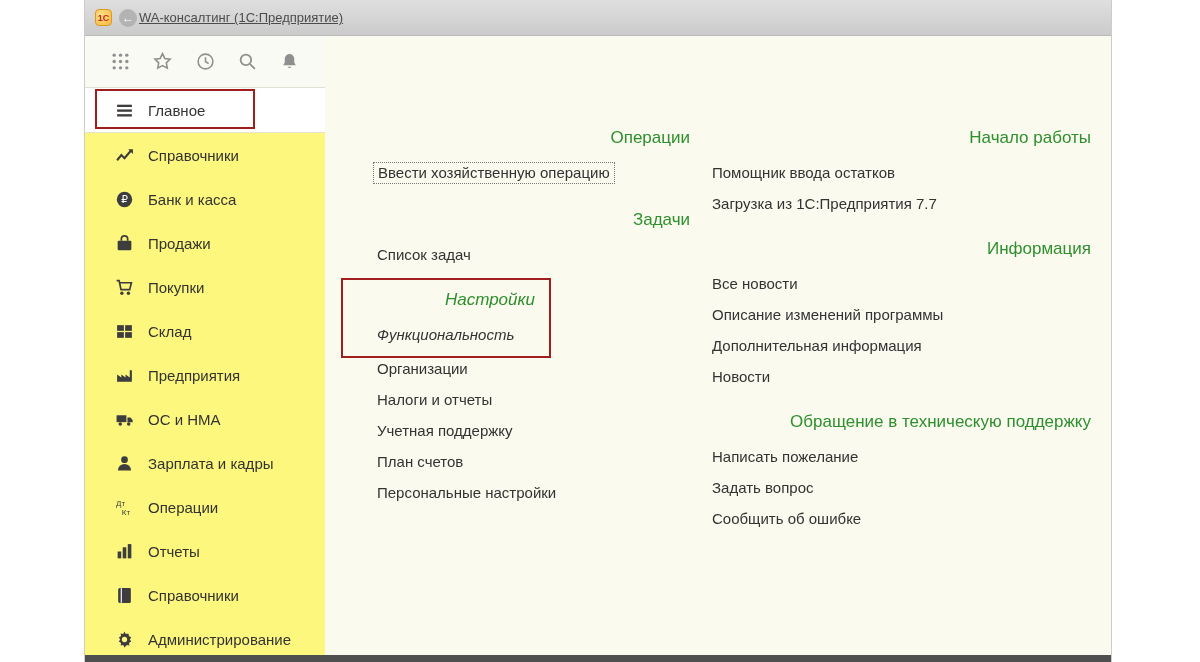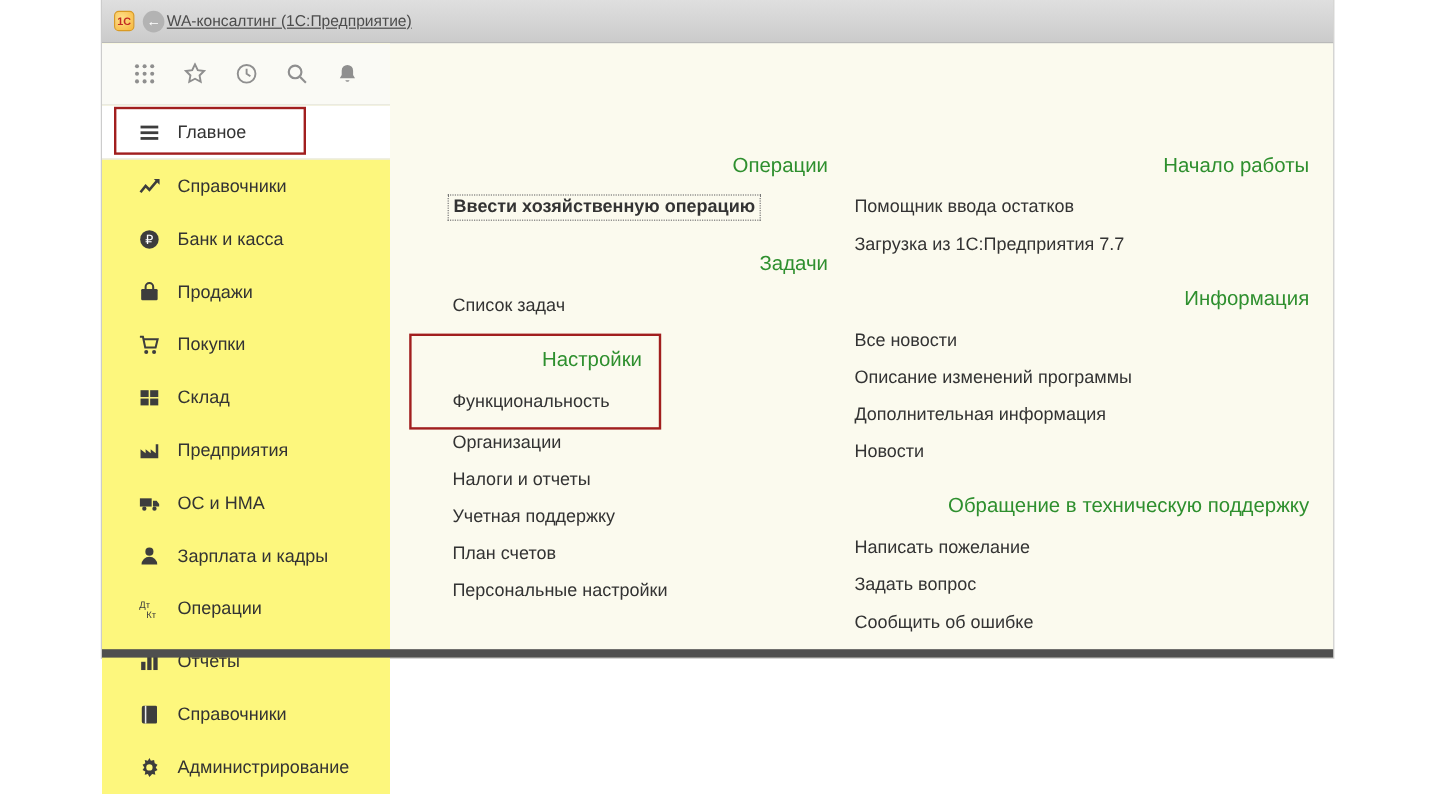--- a/index.html
+++ b/index.html
@@ -2,21 +2,21 @@
 <html style="--accent-green: #2e8f2e; --panel-yellow: #fdf77d; --main-bg: #fbfaee; --highlight-red: #a11e1e; --titlebar-bg: #dfdfdf;"><head>
 <meta charset="utf-8">
 <style>
   * { margin:0; padding:0; box-sizing:border-box; }
   html,body { width:1200px; height:662px; }
   body {
     font-family:"Liberation Sans","DejaVu Sans",sans-serif;
     background:#ffffff; position:relative; overflow:hidden;
   }
   .window {
-    position:absolute; left:85px; top:0; width:1026px; height:548px;
+    position:absolute; left:85px; top:0; width:1026px; height:662px;
     background:var(--main-bg,#fbfaee); box-shadow:0 0 0 1px #cccccc;
   }
   
   .titlebar {
     height:36px; background:linear-gradient(var(--titlebar-bg,#dfdfdf),#cbcbcb);
     border-bottom:1px solid #b9b9b9; display:flex; align-items:center; padding:0 10px;
   }
   .logo-badge {
     width:17px; height:17px; border-radius:4px;
     background:radial-gradient(circle at 35% 35%, #ffe08a, #f6b73c);
@@ -46,24 +46,24 @@
     position:absolute; top:53px; left:10px; width:160px; height:40px;
     border:2px solid var(--highlight-red,#a11e1e); pointer-events:none; z-index:5;
   }
   
   .main { flex:1; padding:92px 20px 0 30px; display:flex; }
   .col-1 { width:335px; flex-shrink:0; }
   .col-2 { flex:1; }
   .content-section { margin-bottom:26px; }
   .section-title { font-size:17px; font-weight:normal; color:var(--accent-green,#2e8f2e); margin-bottom:16px; line-height:20px; }
   .link { font-size:15px; color:#333333; margin-left:22px; margin-bottom:13px; line-height:18px; cursor:pointer; width:fit-content; }
-  .link.focused { border:1px dotted #777777; padding:1px 4px; margin-left:18px; margin-bottom:6px; margin-top:-2px;font-weight:bold; }
+  .link.focused { border:1px dotted #777777; padding:1px 4px; margin-left:18px; margin-bottom:6px; margin-top:-2px; }
   .red-box {
     border:2px solid var(--highlight-red,#a11e1e);
-    padding:10px 14px 12px 12px; margin:-12px 0 2px -14px; width:210px;
+    padding:10px 14px 12px 12px; margin:-12px 0 2px -14px; width:210px;font-style:italic;
   }
   .red-box .link { margin-bottom:0; }
   .bottom-edge { position:absolute; left:0; bottom:0; width:100%; height:7px; background:#4f4f4f; }
 </style>
 </head>
 <body>
 
 <div class="window">
 
   <div class="titlebar">

